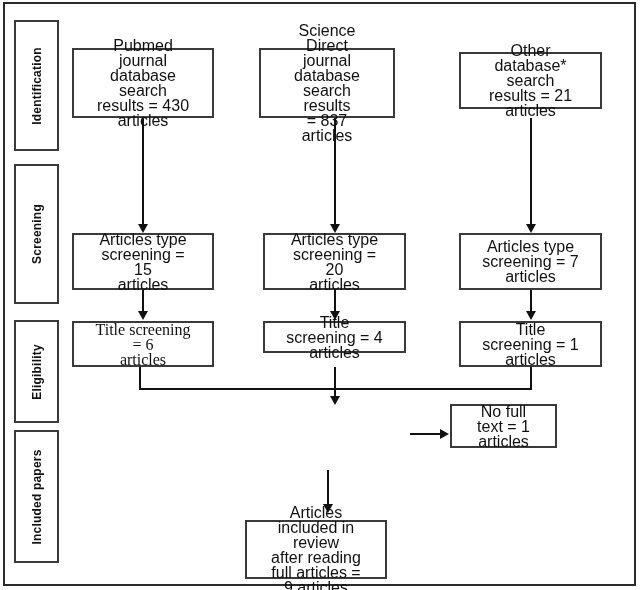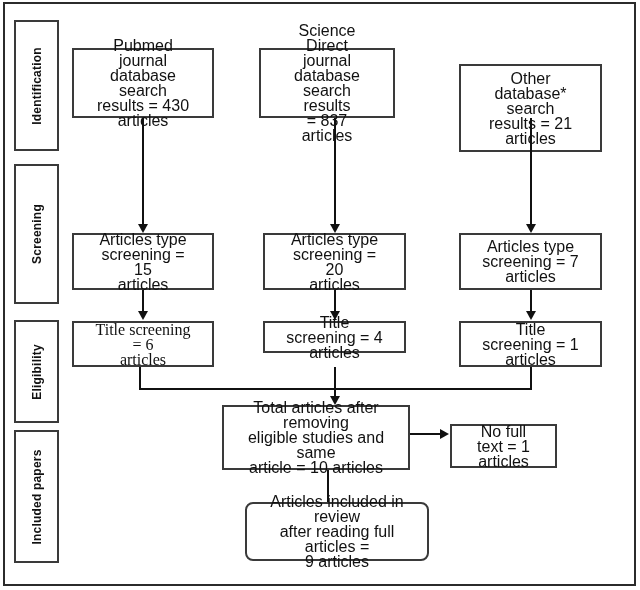--- a/index.html
+++ b/index.html
@@ -118,21 +118,21 @@
 database search
 results = 430 articles</span>
   </div>
 
   <div class="node" style="left:259px; top:48px; width:136px; height:70px;">
     <span class="node-text">Science Direct journal
 database search results
 = 837 articles</span>
   </div>
 
-  <div class="node" style="left:459px; top:64px; width:143px; height:88px;">
+  <div class="node" style="left:459px; top:52px; width:143px; height:57px;">
     <span class="node-text">Other database*
 search results = 21
 articles</span>
   </div>
 
   <div class="vline" style="left:142px; top:118px; height:108px;"></div>
   <div class="arrow-down" style="left:138px; top:224px;"></div>
 
   <div class="vline" style="left:334px; top:118px; height:108px;"></div>
   <div class="arrow-down" style="left:330px; top:224px;"></div>
@@ -180,36 +180,31 @@
     <span class="node-text">Title screening = 1
 articles</span>
   </div>
 
   <div class="vline" style="left:139px; top:367px; height:22px;"></div>
   <div class="vline" style="left:530px; top:367px; height:22px;"></div>
   <div class="hline" style="left:139px; top:388px; width:393px;"></div>
   <div class="vline" style="left:334px; top:367px; height:31px;"></div>
   <div class="arrow-down" style="left:330px; top:396px;"></div>
 
-  <div class="node" style="left:222px; top:405px; width:188px; height:65px;">
-    <span class="node-text">Total articles after removing
-eligible studies and same
-article = 10 articles</span>
-  </div>
 
   <div class="hline" style="left:410px; top:433px; width:31px;"></div>
   <div class="arrow-right" style="left:440px; top:429px;"></div>
 
-  <div class="node" style="left:450px; top:424px; width:107px; height:44px;">
+  <div class="node" style="left:450px; top:404px; width:107px; height:44px;">
     <span class="node-text">No full text = 1
 articles</span>
   </div>
 
   <div class="vline" style="left:327px; top:470px; height:35px;"></div>
   <div class="arrow-down" style="left:323px; top:504px;"></div>
 
-  <div class="node" style="left:245px; top:502px; width:184px; height:59px;border-radius:8px;">
+  <div class="node" style="left:245px; top:520px; width:142px; height:59px;">
     <span class="node-text">Articles included in review
 after reading full articles =
 9 articles</span>
   </div>
 
 </div>
 
 </body></html>

